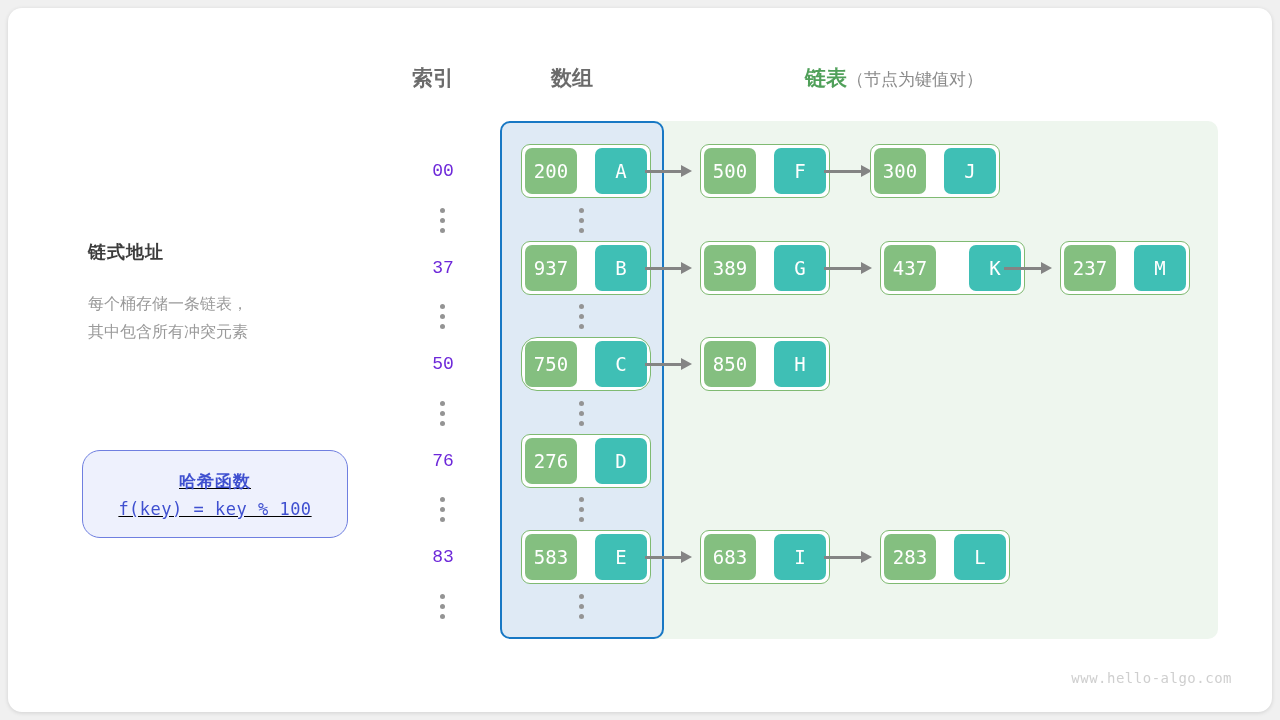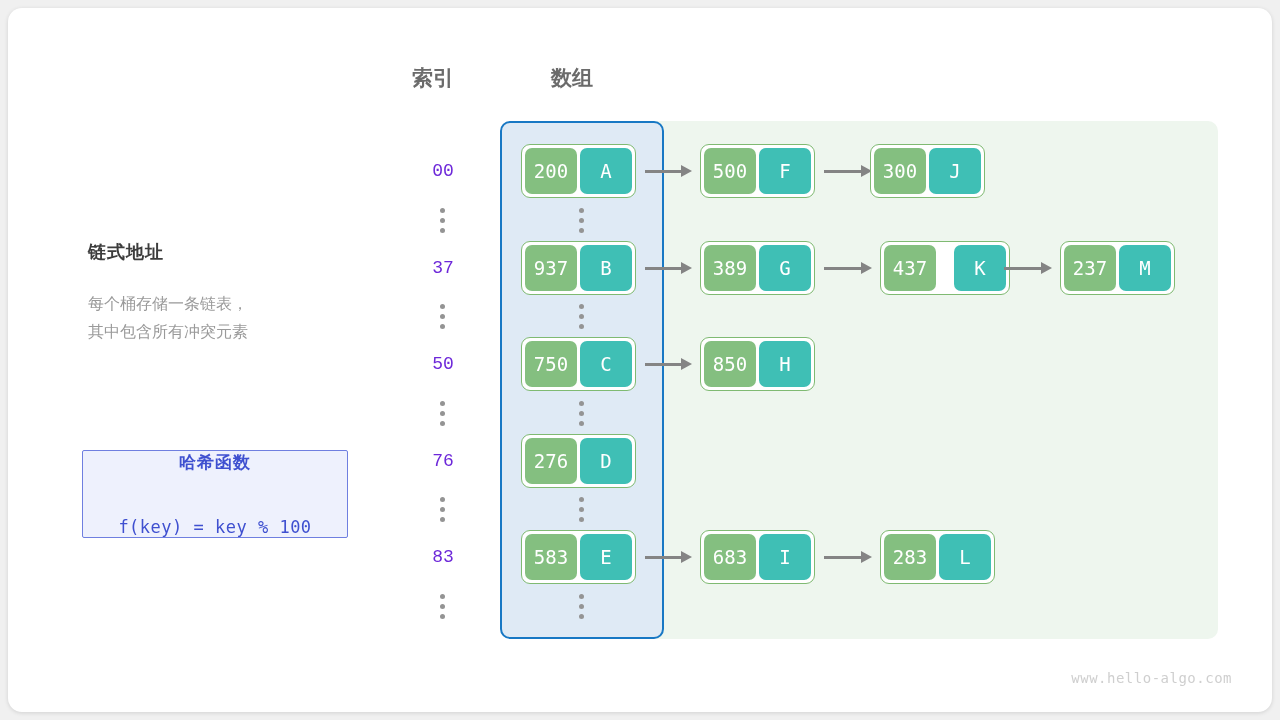--- a/index.html
+++ b/index.html
@@ -64,27 +64,28 @@
   }
 
   
   .hashbox {
     position: absolute;
     left: 74px;
     top: 442px;
     width: 266px;
     height: 88px;
     border: 1.6px solid #6f7fe0;
-    border-radius: 2px;
+    border-radius: 18px;
     background: #eef1fd;
     box-sizing: border-box;
     display: flex;
     flex-direction: column;
     align-items: center;
-    justify-content: space-between;
+    justify-content: center;
+    text-decoration: underline;
   }
   .hashbox .hb-title {
     font-size: 17px;
     font-weight: bold;
     color: #3f50d0;
     margin-bottom: 6px;
     letter-spacing: 1px;
   }
   .hashbox .hb-formula {
     font-family: "DejaVu Sans Mono", "Liberation Mono", monospace;
@@ -137,21 +138,21 @@
     width: 52px;
     height: 46px;
     border-radius: 7px;
     display: flex;
     align-items: center;
     justify-content: center;
     font-family: "DejaVu Sans Mono", "Liberation Mono", monospace;
     font-size: 19px;
     color: #ffffff;
   }
-  .cell.key { background: #84bf80; margin-right: 3px; }
+  .cell.key { background: #84bf80; margin-right: 18px; }
   .cell.val { background: #3fbfb5; }
 
   
   .arrow {
     position: absolute;
     height: 12px;
     display: flex;
     align-items: center;
   }
   .arrow .shaft {
@@ -197,20 +198,21 @@
 <body>
 
 <div id="stage">
   <div class="card">
 
     <div class="list-region"></div>
     <div class="array-region"></div>
 
     <div class="hdr hdr-index">索引</div>
     <div class="hdr hdr-array">数组</div>
+    <div class="hdr hdr-list"><span>链表</span><span class="sub">（节点为键值对）</span></div>
 
     <div class="side-title">链式地址</div>
     <div class="side-desc">
         <div>每个桶存储一条链表，</div>
         <div>其中包含所有冲突元素</div>
       </div>
 
     <div class="hashbox">
       <div class="hb-title">哈希函数</div>
       <div class="hb-formula">f(key) = key % 100</div>
@@ -261,21 +263,21 @@
         </div>
         <div class="arrow" style="left: 996px; top: 254px; width: 48px;">
           <div class="shaft"></div>
           <div class="head"></div>
         </div>
         <div class="node" style="left: 1052px; top: 233px;">
           <div class="cell key">237</div>
           <div class="cell val">M</div>
         </div>
         <div class="idx" style="left: 400px; top: 346px;">50</div>
-        <div class="node" style="left: 513px; top: 329px;">
+        <div class="node" style="left: 513px; top: 329px; border-radius: 16px;">
           <div class="cell key">750</div>
           <div class="cell val">C</div>
         </div>
         <div class="arrow" style="left: 637px; top: 350px; width: 47px;">
           <div class="shaft"></div>
           <div class="head"></div>
         </div>
         <div class="node" style="left: 692px; top: 329px;">
           <div class="cell key">850</div>
           <div class="cell val">H</div>

